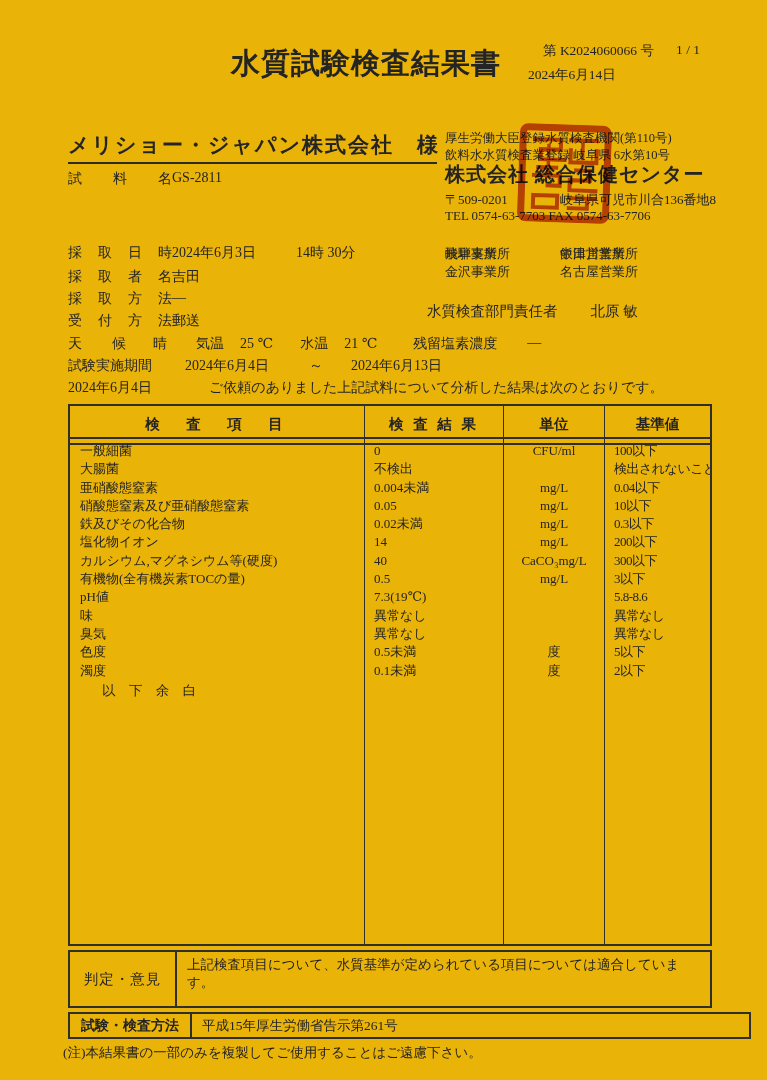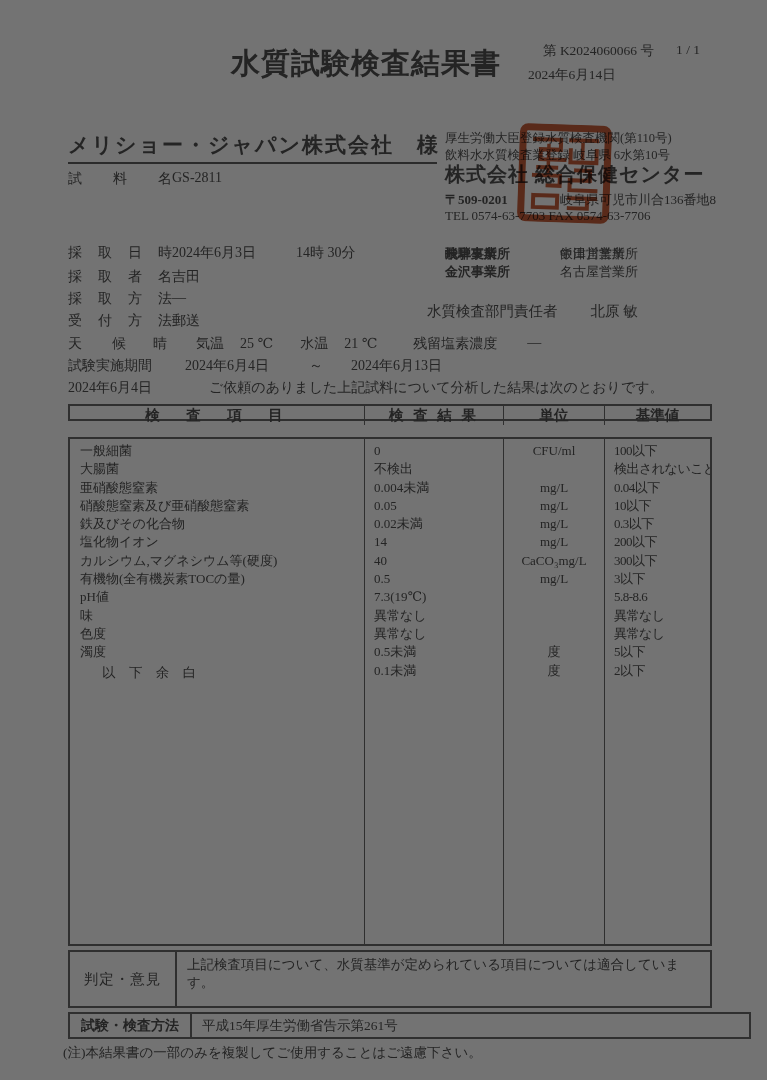--- a/index.html
+++ b/index.html
@@ -1,19 +1,19 @@
 <!DOCTYPE html>
 <html><head>
 <meta charset="utf-8">
 <style>
   * { margin:0; padding:0; box-sizing:border-box; }
   html,body { background:#e8e8e8; }
   .page {
     position:relative; width:767px; height:1080px; margin:0 auto;
-    background:#737373; color:#242424; overflow:hidden;
+    background:#eab308; color:#242424; overflow:hidden;
     font-family:"Liberation Serif","DejaVu Serif",serif;
   }
   .abs { position:absolute; }
 
   .doc-title { top:44px; left:231px; font-size:29px; font-weight:bold; letter-spacing:1px; white-space:nowrap; }
   .doc-num   { top:42px; left:543px; font-size:13.5px; white-space:nowrap; display:flex; gap:22px; }
   .doc-date  { top:66px; left:528px; font-size:13.5px; white-space:nowrap; }
 
   .addressee { top:131px; left:68px; width:369px; font-size:21px; font-weight:bold;
                letter-spacing:2px; border-bottom:2px solid #2b2b2b; padding-bottom:3px; white-space:nowrap; }
@@ -25,28 +25,28 @@
 
   .weather { top:335px; left:68px; font-size:14px; display:flex; white-space:nowrap; }
   .weather .wlabel { display:inline-block; width:58px; text-align:justify; text-align-last:justify; }
 
   .period { top:357px; left:68px; font-size:14px; display:flex; white-space:nowrap; }
   .intro  { top:379px; left:68px; font-size:14px; display:flex; white-space:nowrap; }
 
   .lab { left:445px; font-size:12.5px; white-space:nowrap; }
   .lab-name { top:161px; font-size:20px; font-weight:bold; letter-spacing:1px; }
   .lab-line2col { display:flex; }
-  .lab-col1 { display:inline-block; width:115px;font-weight:bold; }
+  .lab-col1 { display:inline-block; width:115px; }
   .responsible { top:302px; left:427px; font-size:14.5px; display:flex; gap:33px; white-space:nowrap; }
 
   .seal { top:124px; left:518px; width:93px; height:99px; transform:rotate(2deg);
           mix-blend-mode:multiply; opacity:.92; }
 
   .tbl-header {
-    top:404px; left:68px; width:644px; height:17px;
+    top:404px; left:68px; width:644px; height:41px;
     border:2px solid #2f2f2f; display:grid; grid-template-columns:295px 139px 101px 1fr;
     font-size:14.5px; font-weight:bold;
   }
   .tbl-header > div { display:flex; align-items:center; justify-content:center; }
   .tbl-header > div:not(:last-child) { border-right:1px solid #2f2f2f; }
   .th-item { letter-spacing:6px; }
   .th-result { letter-spacing:3px; }
 
   .tbl-body {
     top:437px; left:68px; width:644px; height:509px;
@@ -190,20 +190,21 @@
       <div class="cell">一般細菌</div>
       <div class="cell">大腸菌</div>
       <div class="cell">亜硝酸態窒素</div>
       <div class="cell">硝酸態窒素及び亜硝酸態窒素</div>
       <div class="cell">鉄及びその化合物</div>
       <div class="cell">塩化物イオン</div>
       <div class="cell">カルシウム,マグネシウム等(硬度)</div>
       <div class="cell">有機物(全有機炭素TOCの量)</div>
       <div class="cell">pH値</div>
       <div class="cell">味</div>
+      <div class="cell">臭気</div>
       <div class="cell">色度</div>
       <div class="cell">濁度</div>
       <div class="remainder">以 下 余 白</div>
     </div>
     <div class="col col-result">
       <div class="cell">0</div>
       <div class="cell">不検出</div>
       <div class="cell">0.004未満</div>
       <div class="cell">0.05</div>
       <div class="cell">0.02未満</div>

